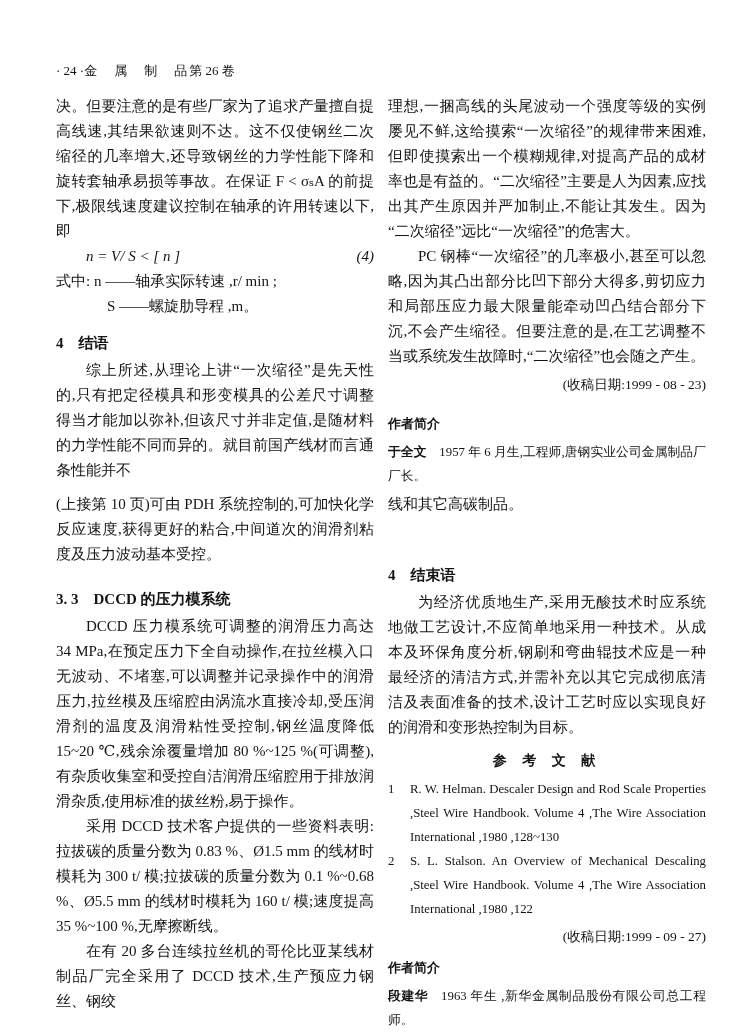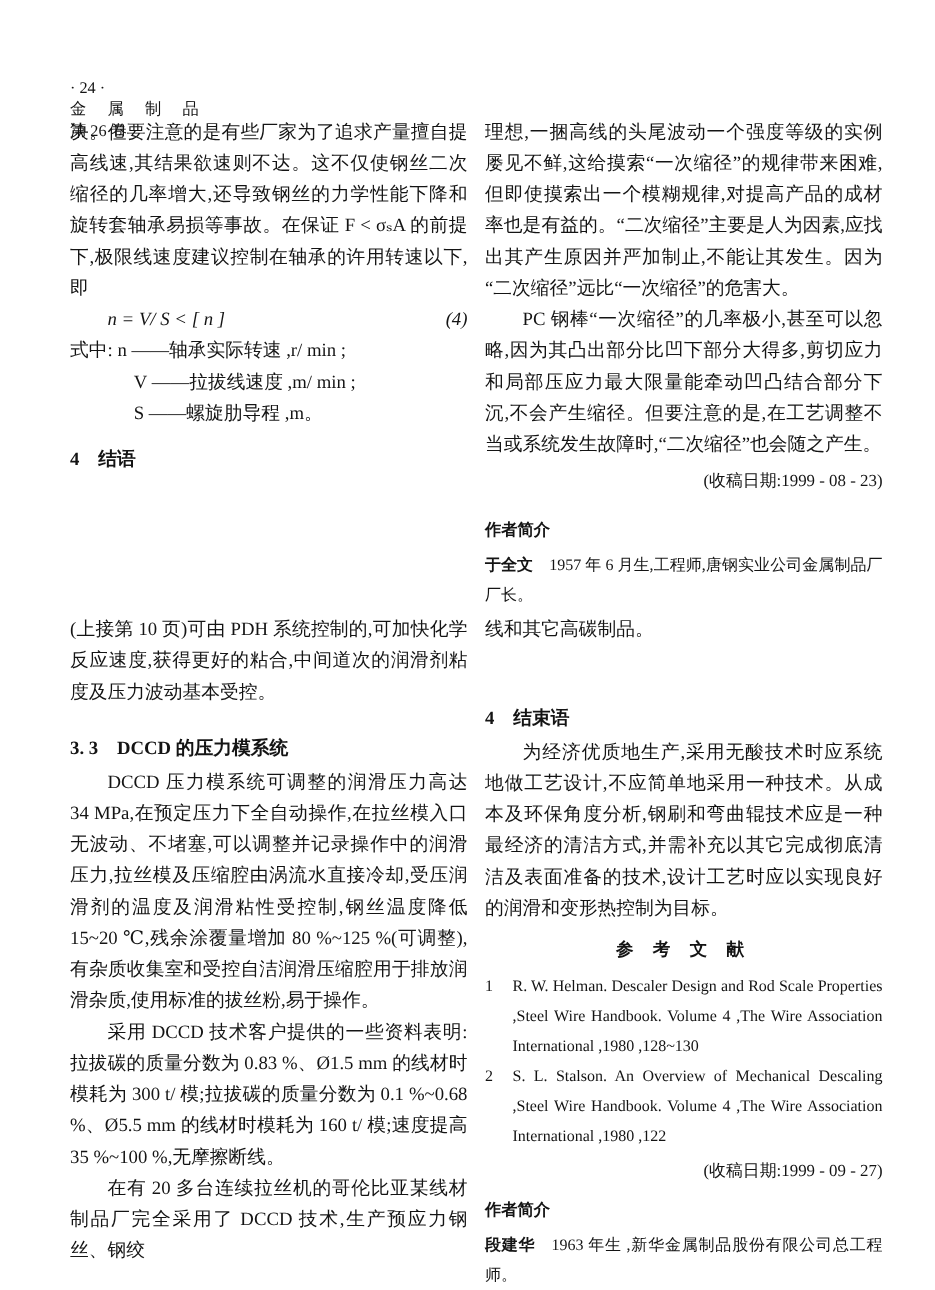--- a/index.html
+++ b/index.html
@@ -7,23 +7,22 @@
     position:relative;
     width:748px;height:1032px;
     background:#ffffff;
     margin:0 auto;
     font-family:"Liberation Serif","DejaVu Serif",serif;
     color:#141414;
     overflow:hidden;
   }
   .hdr{
     position:absolute;left:56px;top:62px;width:648px;
-    display:flex;justify-content:center;align-items:baseline;
+    display:flex;justify-content:flex-start;align-items:baseline;
     font-size:13px;
-    flex-direction:column;
   }
   .hdr .jtitle{letter-spacing:2px;}
   .col{
     position:absolute;width:318px;
     font-size:15px;line-height:25px;
     text-align:justify;
   }
   .tl{left:56px;top:94px;}
   .tr{left:388px;top:94px;}
   .bl{left:56px;top:492px;}
@@ -72,26 +71,26 @@
   </div>
 
   <div class="col tl">
     <p>决。但要注意的是有些厂家为了追求产量擅自提高线速,其结果欲速则不达。这不仅使钢丝二次缩径的几率增大,还导致钢丝的力学性能下降和旋转套轴承易损等事故。在保证 F &lt; σₛA 的前提下,极限线速度建议控制在轴承的许用转速以下,即</p>
     <div class="eq-row">
       <span>n = V/ S &lt; [ n ]</span>
       <span class="eq-no">(4)</span>
     </div>
     <div class="vars">
       <p class="vintro">式中: n ——轴承实际转速 ,r/ min ;</p>
-      <p>V ——拉拔线速度 ,m/ min ;</p>
       <p>S ——螺旋肋导程 ,m。</p>
     </div>
     <p class="sec-head">
       <span class="sec-no">4</span><span>结语</span>
     </p>
+    <p class="indent">综上所述,从理论上讲“一次缩径”是先天性的,只有把定径模具和形变模具的公差尺寸调整得当才能加以弥补,但该尺寸并非定值,是随材料的力学性能不同而异的。就目前国产线材而言通条性能并不</p>
   </div>
 
   <div class="col tr">
     <p>理想,一捆高线的头尾波动一个强度等级的实例屡见不鲜,这给摸索“一次缩径”的规律带来困难,但即使摸索出一个模糊规律,对提高产品的成材率也是有益的。“二次缩径”主要是人为因素,应找出其产生原因并严加制止,不能让其发生。因为“二次缩径”远比“一次缩径”的危害大。</p>
     <p class="indent">PC 钢棒“一次缩径”的几率极小,甚至可以忽略,因为其凸出部分比凹下部分大得多,剪切应力和局部压应力最大限量能牵动凹凸结合部分下沉,不会产生缩径。但要注意的是,在工艺调整不当或系统发生故障时,“二次缩径”也会随之产生。</p>
     <p class="date-line">(收稿日期:1999 - 08 - 23)</p>
     <p class="bio-title">作者简介</p>
     <p class="small">
       <span class="bio-name">于全文</span><span>1957 年 6 月生,工程师,唐钢实业公司金属制品厂厂长。</span>
     </p>

